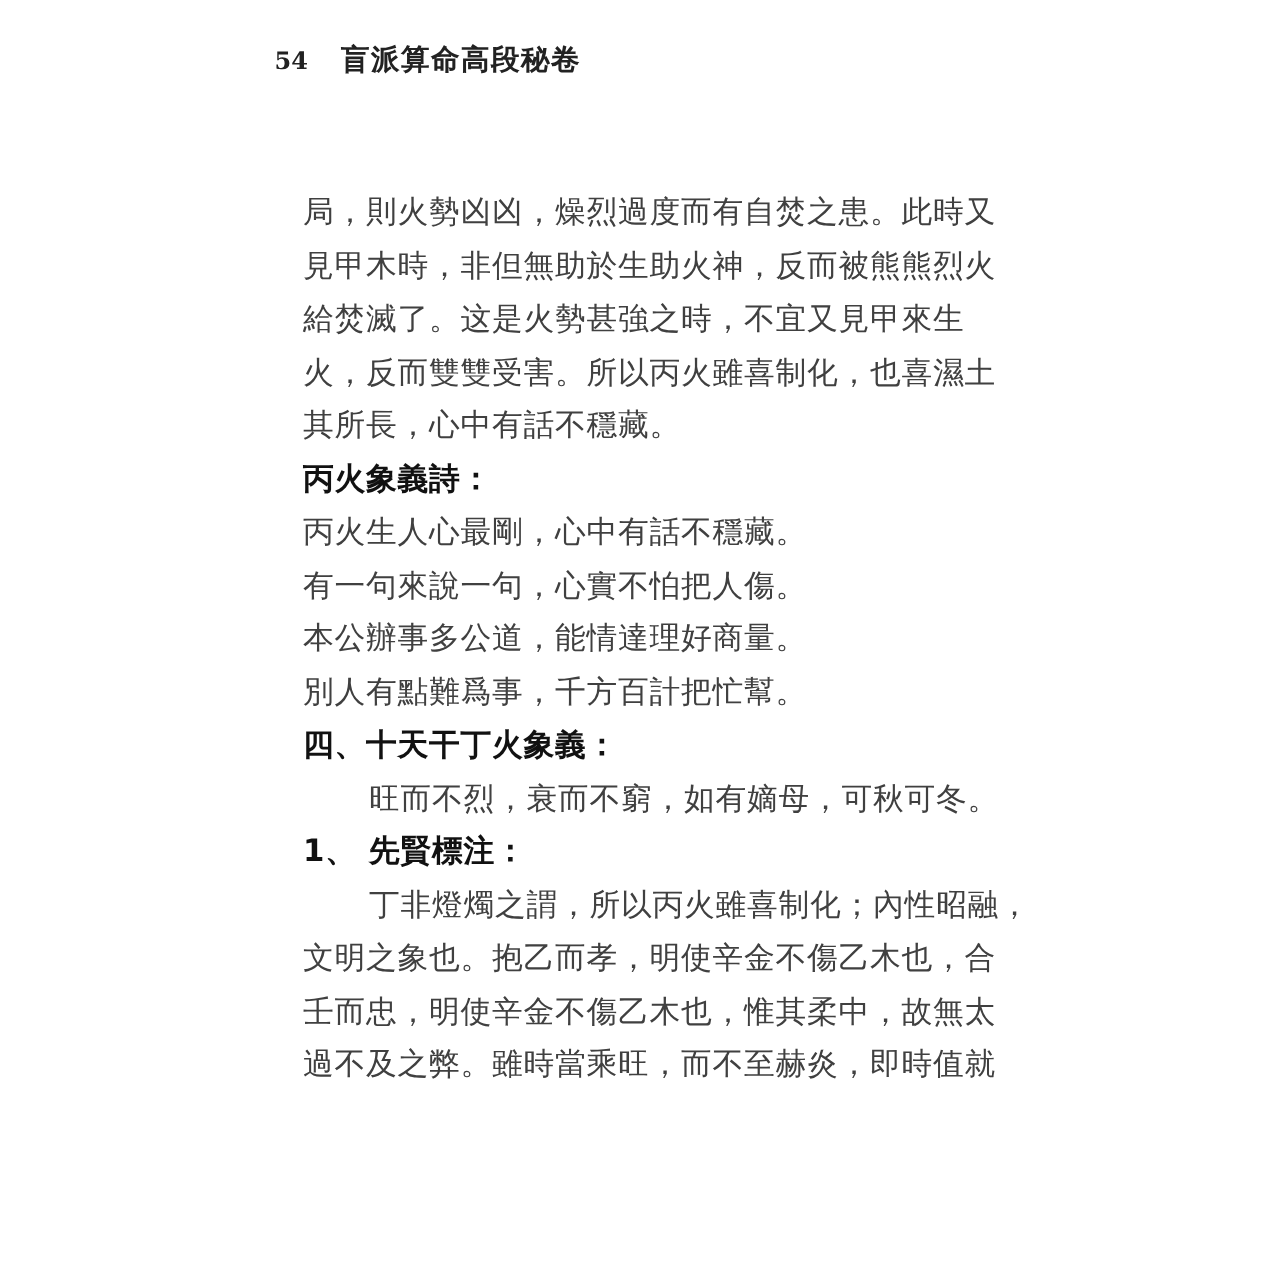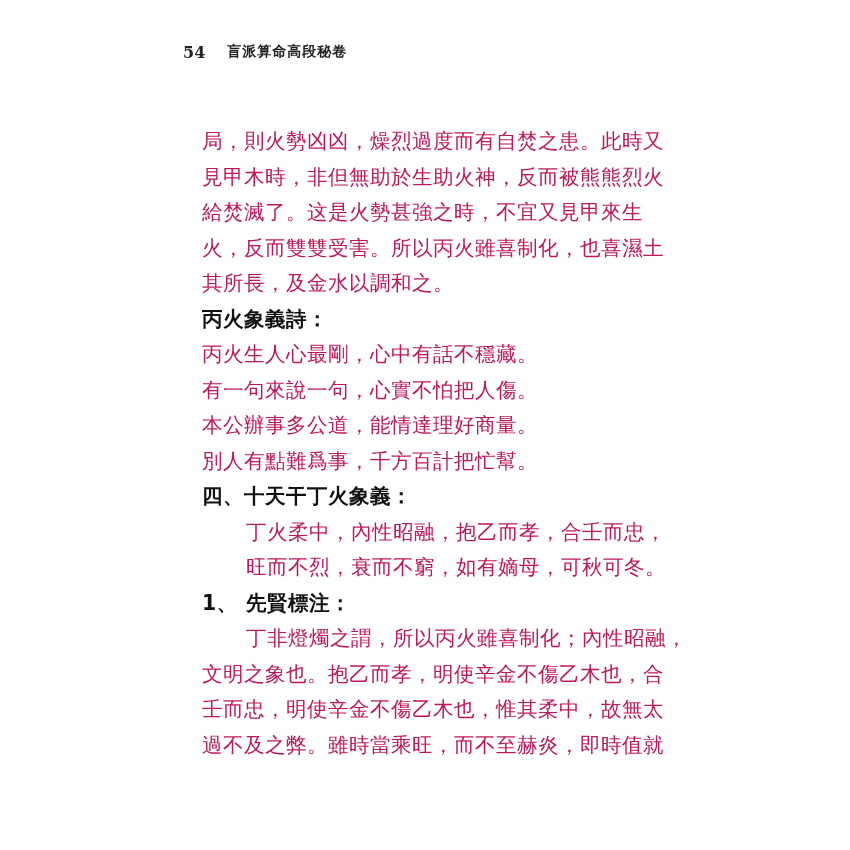--- a/index.html
+++ b/index.html
@@ -11,49 +11,49 @@
       width: 850px;
       height: 850px;
       position: relative;
       overflow: hidden;
       color: #2a2a2a;
       font-family: "DejaVu Sans", "Liberation Sans", sans-serif;
     }
     .header {
       position: absolute;
       left: 183px;
-      top: 40px;
+      top: 28px;
       height: 24px;
       display: flex;
       align-items: center;
       font-family: "DejaVu Serif", "Liberation Serif", serif;
       color: #222;
     }
     .page-number {
       font-size: 16px;
       font-weight: bold;
       margin-right: 22px;
     }
     .book-title {
-      font-size: 14px;
+      font-size: 19px;
       font-weight: bold;
       letter-spacing: 1px;
     }
     .body-text {
       position: absolute;
       left: 202px;
       top: 124px;
       width: 450px;
     }
     .line {
       height: 35.5px;
       line-height: 35.5px;
       font-size: 20.5px;
       white-space: nowrap;
-      color: #be185d;
+      color: #404040;
       letter-spacing: 0.5px;
     }
     .line.indent2 { padding-left: 44px; }
     .line.heading {
       font-weight: bold;
       color: #111;
     }
     .num-label {
       display: inline-block;
       width: 44px;
@@ -65,30 +65,29 @@
 <div class="header">
   <span class="page-number">54</span>
   <span class="book-title">盲派算命高段秘卷</span>
 </div>
 
 <div class="body-text">
   <div class="line">局，則火勢凶凶，燥烈過度而有自焚之患。此時又</div>
   <div class="line">見甲木時，非但無助於生助火神，反而被熊熊烈火</div>
   <div class="line">給焚滅了。这是火勢甚強之時，不宜又見甲來生</div>
   <div class="line">火，反而雙雙受害。所以丙火雖喜制化，也喜濕土</div>
-  <div class="line">其所長，及金水以調和之。</div>
+  <div class="line">其所長，心中有話不穩藏。</div>
 
   <div class="line heading">丙火象義詩：</div>
   <div class="line">丙火生人心最剛，心中有話不穩藏。</div>
   <div class="line">有一句來說一句，心實不怕把人傷。</div>
   <div class="line">本公辦事多公道，能情達理好商量。</div>
   <div class="line">別人有點難爲事，千方百計把忙幫。</div>
 
   <div class="line heading">四、十天干丁火象義：</div>
-  <div class="line indent2">丁火柔中，內性昭融，抱乙而孝，合壬而忠，</div>
   <div class="line indent2">旺而不烈，衰而不窮，如有嫡母，可秋可冬。</div>
 
   <div class="line heading">
     <span class="num-label">1、</span><span>先賢標注：</span>
   </div>
   <div class="line indent2">丁非燈燭之謂，所以丙火雖喜制化；內性昭融，</div>
   <div class="line">文明之象也。抱乙而孝，明使辛金不傷乙木也，合</div>
   <div class="line">壬而忠，明使辛金不傷乙木也，惟其柔中，故無太</div>
   <div class="line">過不及之弊。雖時當乘旺，而不至赫炎，即時值就</div>
 </div>

